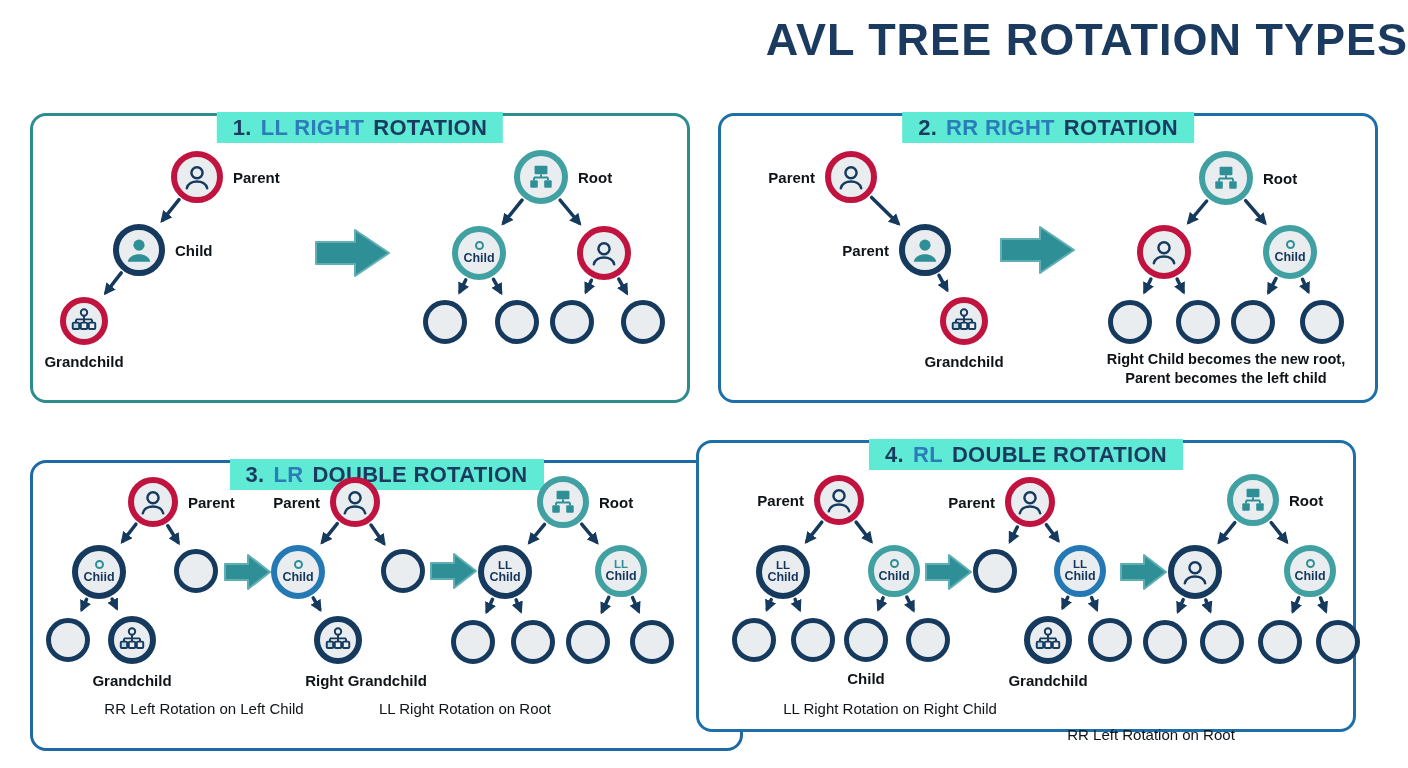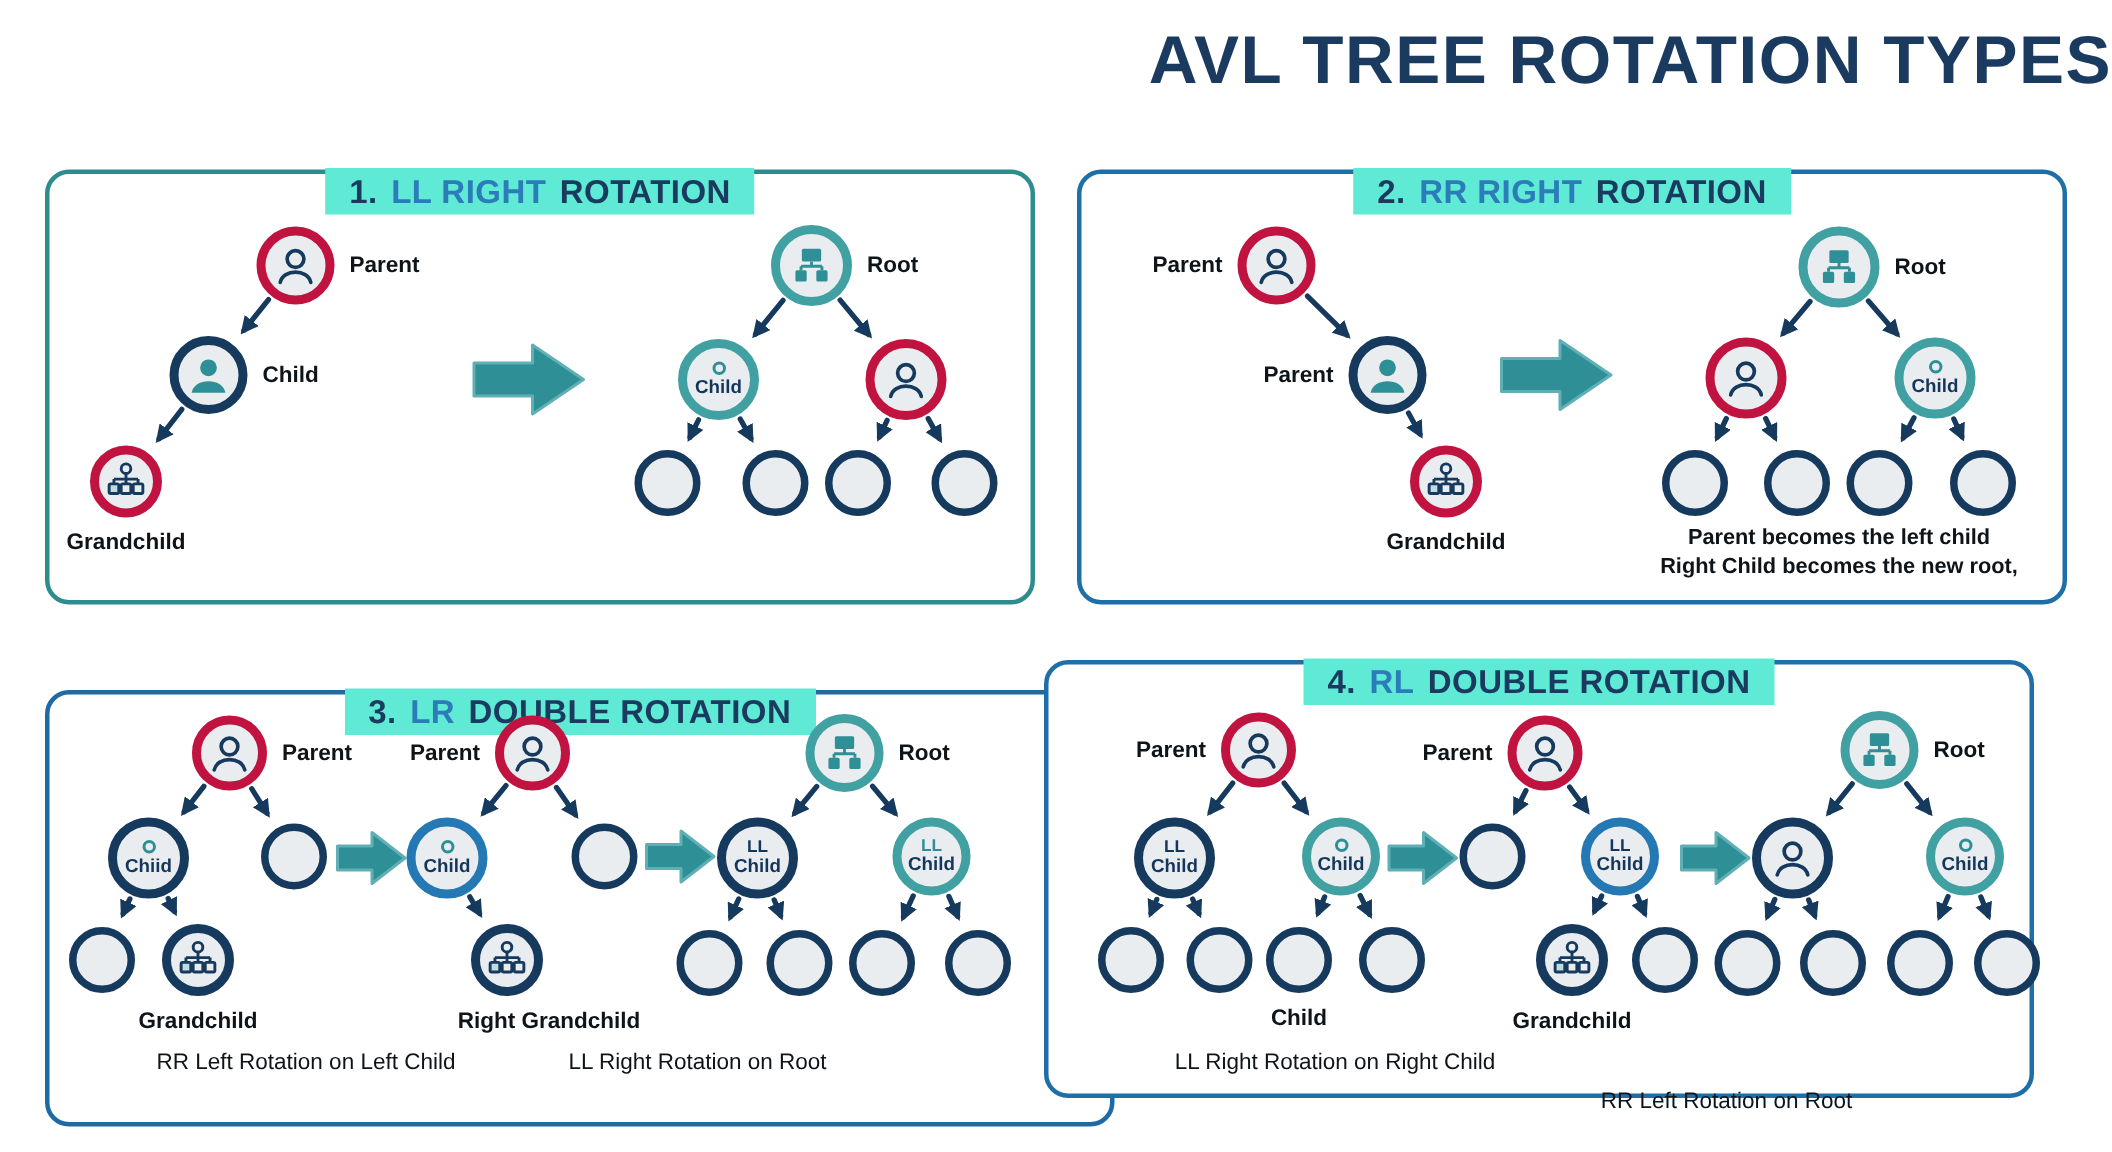--- a/index.html
+++ b/index.html
@@ -192,22 +192,22 @@
       <div class="nodetext">
         <span class="dot"></span>
         <span class="inner-main">Child</span>
       </div>
     </div>
     <div class="node" style="left: 1108px; top: 300px; width: 44px; height: 44px; border-width: 5px; border-color: rgb(22, 57, 94);"></div>
     <div class="node" style="left: 1176px; top: 300px; width: 44px; height: 44px; border-width: 5px; border-color: rgb(22, 57, 94);"></div>
     <div class="node" style="left: 1231px; top: 300px; width: 44px; height: 44px; border-width: 5px; border-color: rgb(22, 57, 94);"></div>
     <div class="node" style="left: 1300px; top: 300px; width: 44px; height: 44px; border-width: 5px; border-color: rgb(22, 57, 94);"></div>
     <div class="caption" style="left: 1226px; top: 369px;">
+      <div>Right Child becomes the new root,</div>
       <div>Parent becomes the left child</div>
-      <div>Right Child becomes the new root,</div>
     </div>
     <div class="panel" style="left: 30px; top: 460px; width: 713px; height: 291px; border-color: rgb(29, 106, 164);">
       <div class="panel-title"><span class="pt-num">3.</span><span class="pt-accent">LR</span><span class="pt-rest">DOUBLE ROTATION</span></div>
     </div>
     <div class="node" style="left: 128px; top: 477px; width: 50px; height: 50px; border-width: 6px; border-color: rgb(193, 19, 63);">
       <svg width="30" height="30" viewBox="0 0 28 28">
         <circle cx="14" cy="10" r="5.2" fill="none" stroke="#16395E" stroke-width="2.3"></circle>
         <path d="M4.5,24.5 C6.5,16 21.5,16 23.5,24.5" fill="none" stroke="#16395E" stroke-width="2.3" stroke-linecap="round"></path>
       </svg>
     </div>

